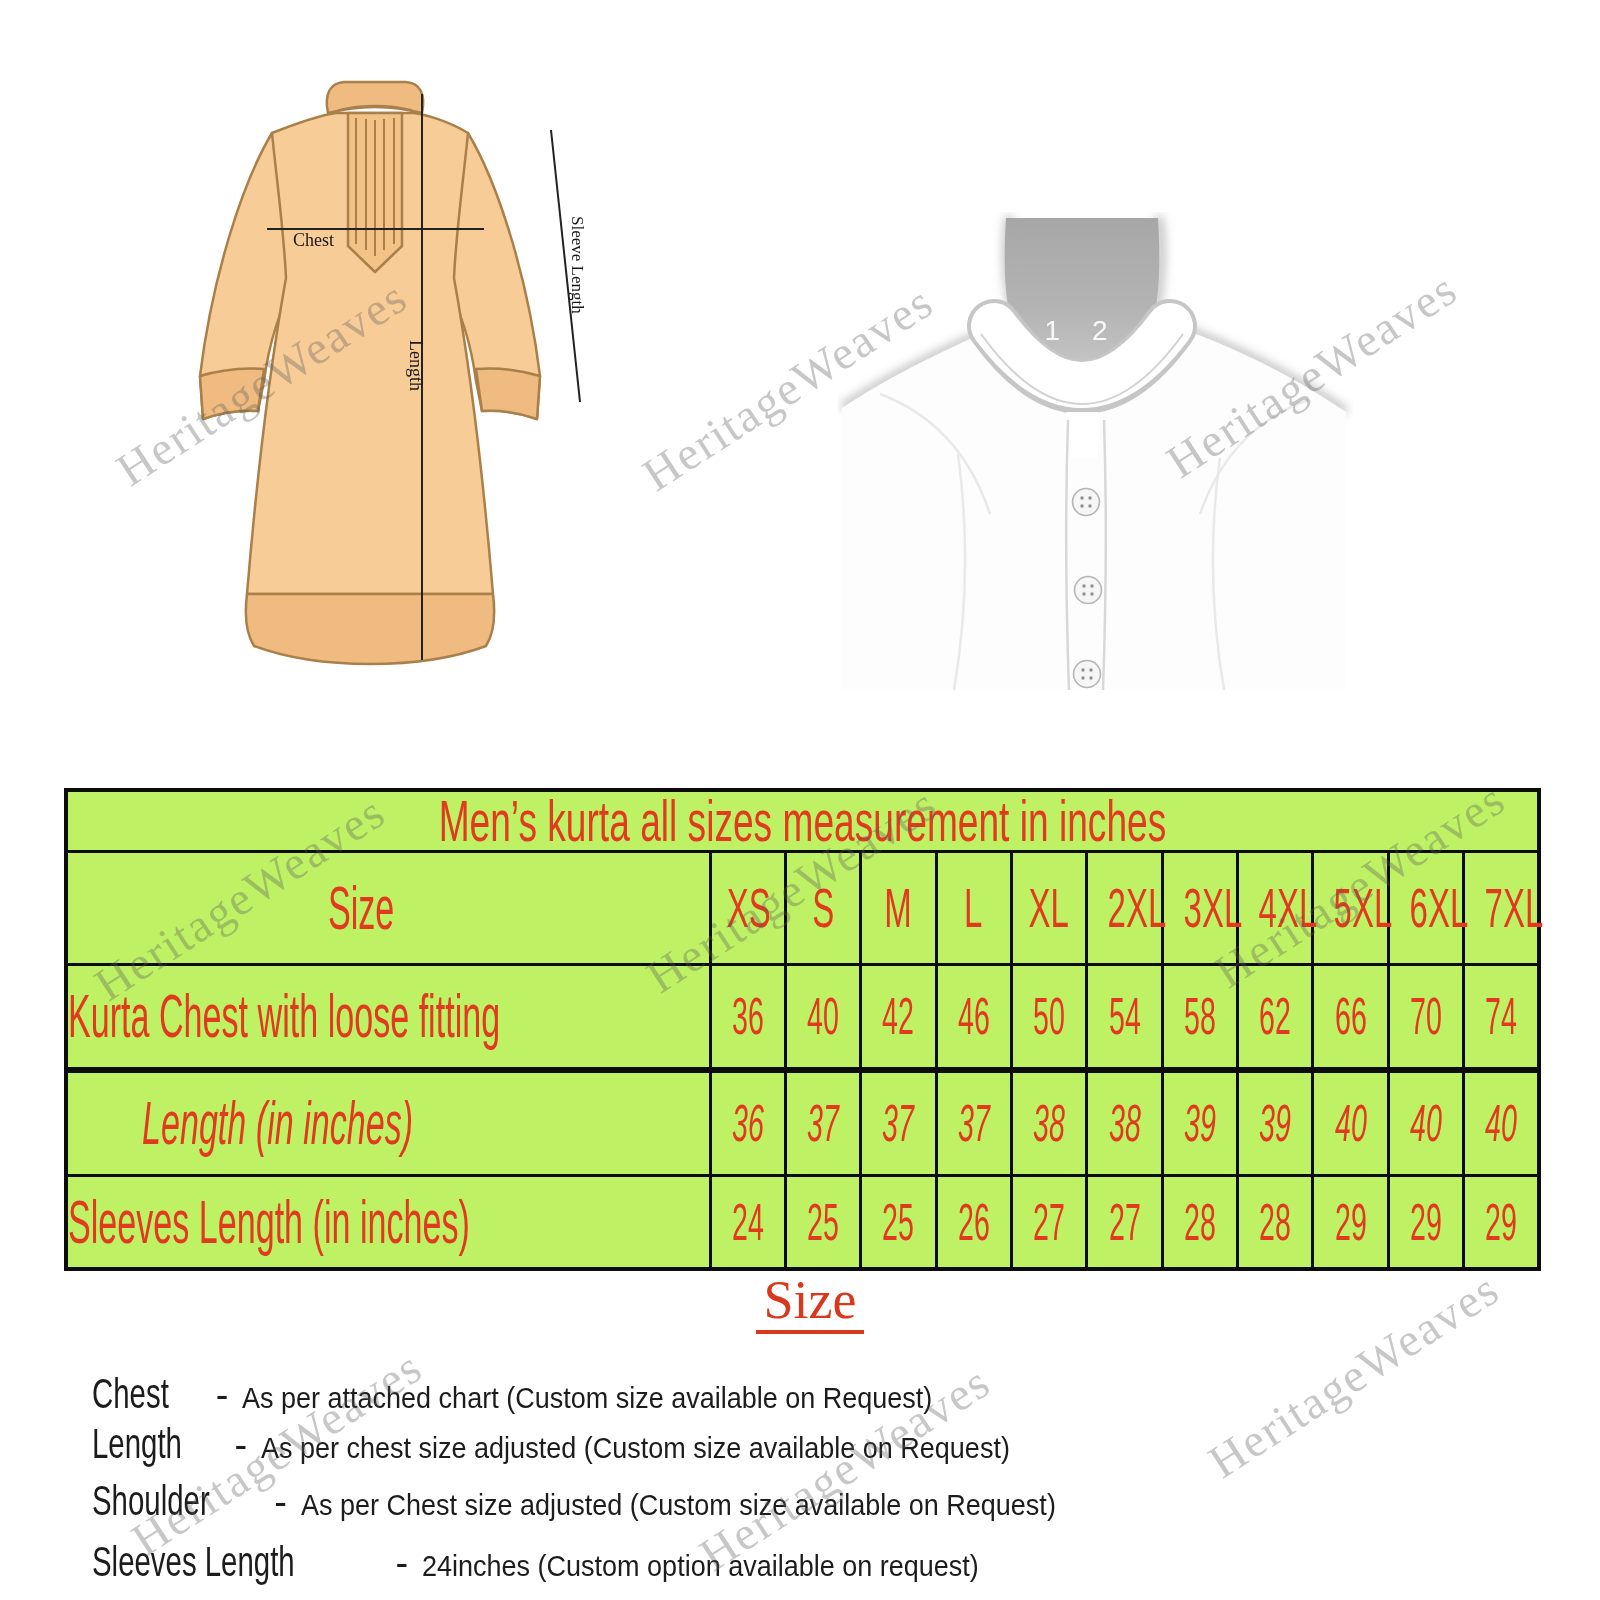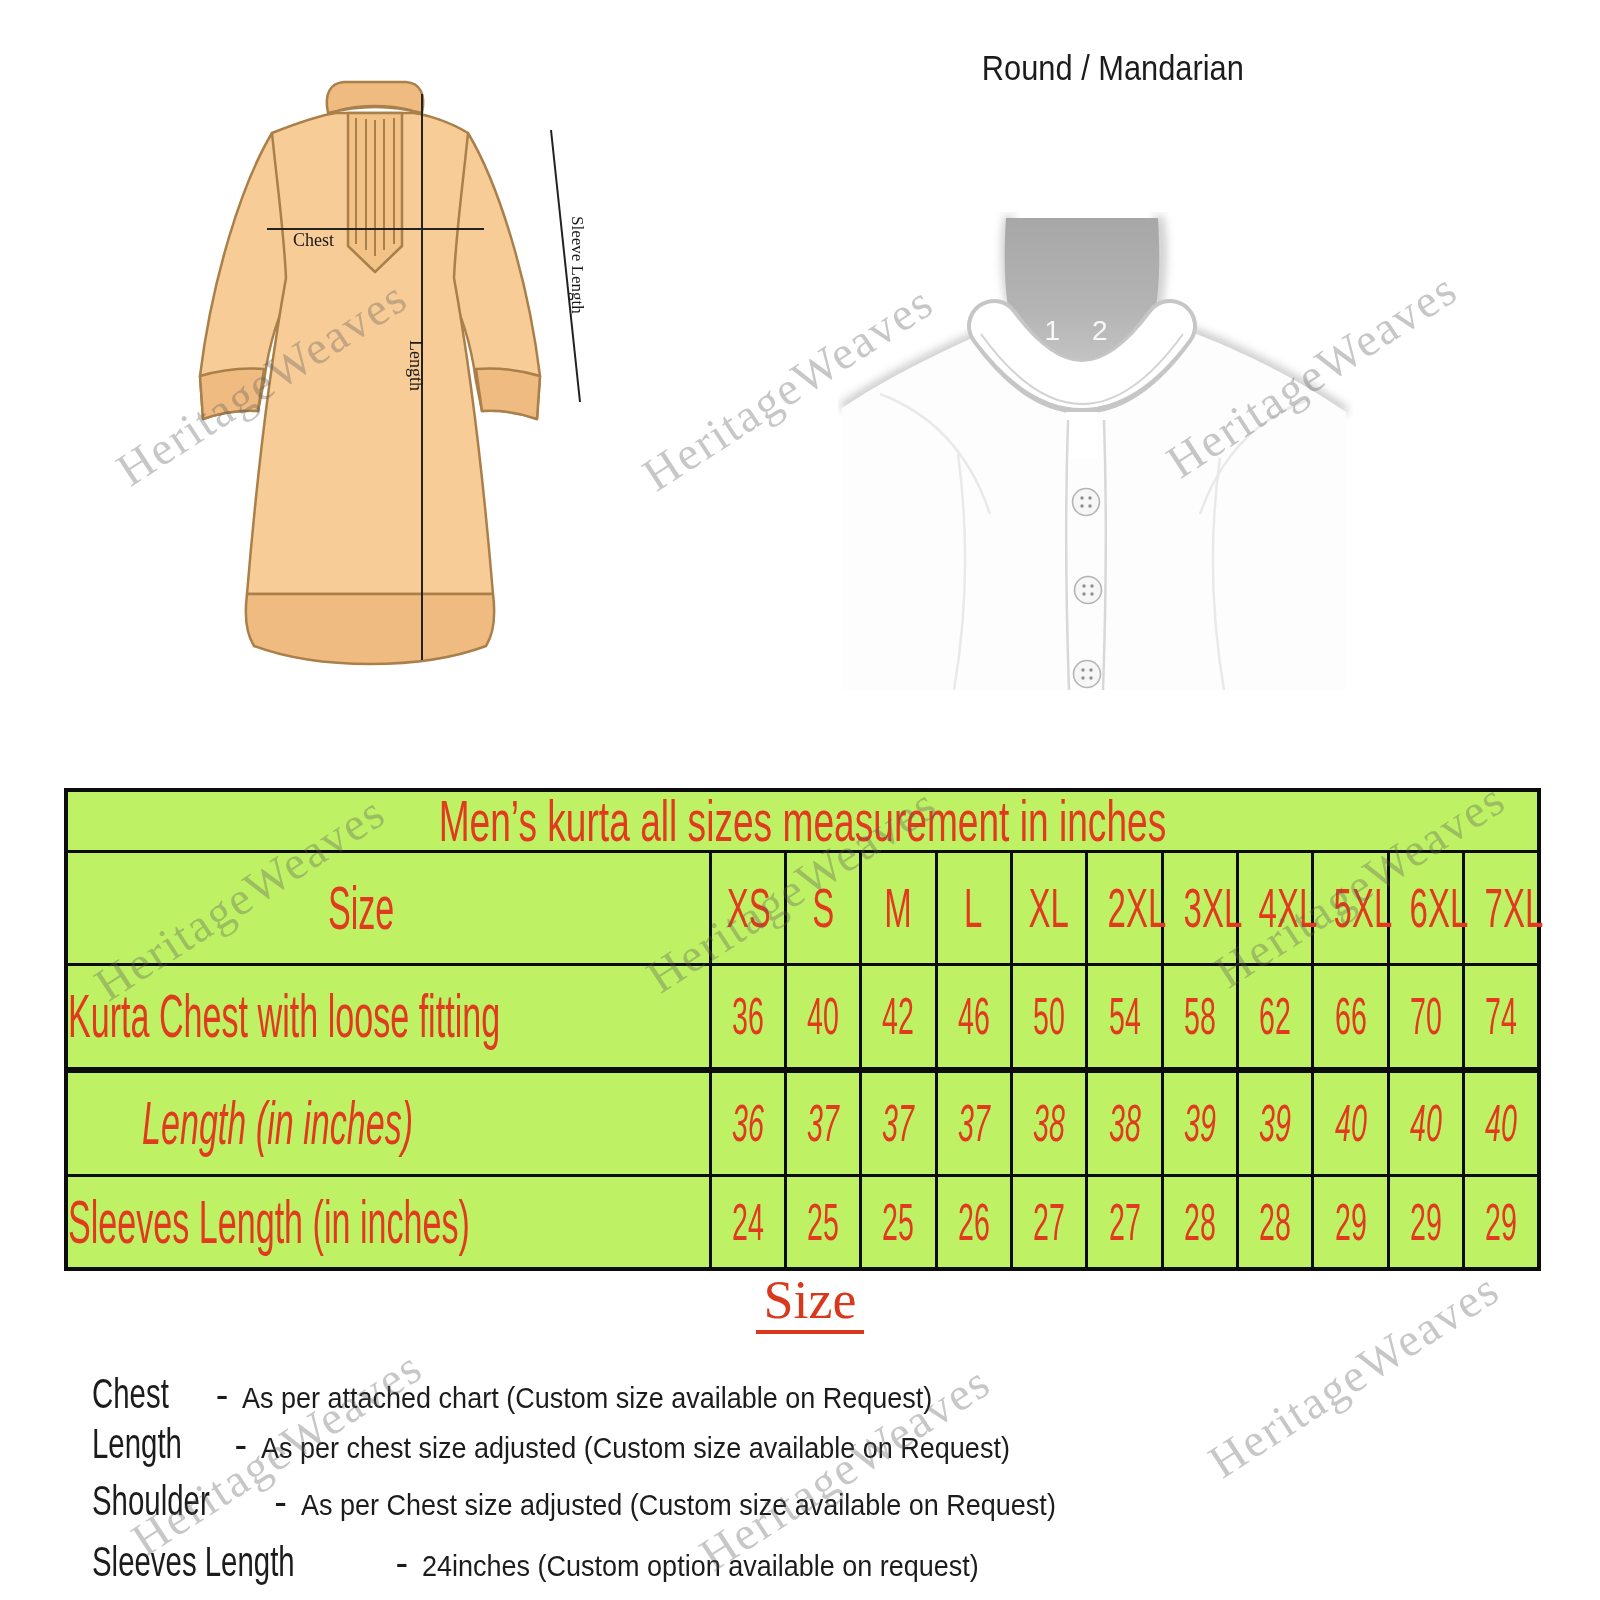--- a/index.html
+++ b/index.html
@@ -97,23 +97,20 @@
       <line x1="391" y1="52" x2="420" y2="324"></line>
     </g>
     <g fill="#1a1a1a" font-family="Liberation Serif, serif">
       <text x="133" y="168" font-size="18">Chest</text>
       <text x="250" y="262" font-size="18" transform="rotate(90 250 262)">Length</text>
       <text x="412" y="138" font-size="17" transform="rotate(90 412 138)">Sleeve Length</text>
     </g>
   </svg>
 
   <div class="collar-head">
-    <div class="nc-sub">
-      <span class="nc-sub-span">Round / Mandarian</span>
-    </div>
   </div>
 
   <svg class="collar-svg" viewBox="0 0 515 478">
     <defs>
       <linearGradient id="neckGrad" x1="0" y1="0" x2="0" y2="1">
         <stop offset="0" stop-color="#a7a7a7"></stop>
         <stop offset="0.5" stop-color="#b4b4b4"></stop>
         <stop offset="1" stop-color="#cfcfcf"></stop>
       </linearGradient>
       <filter id="soft" x="-40%" y="-40%" width="180%" height="180%">

